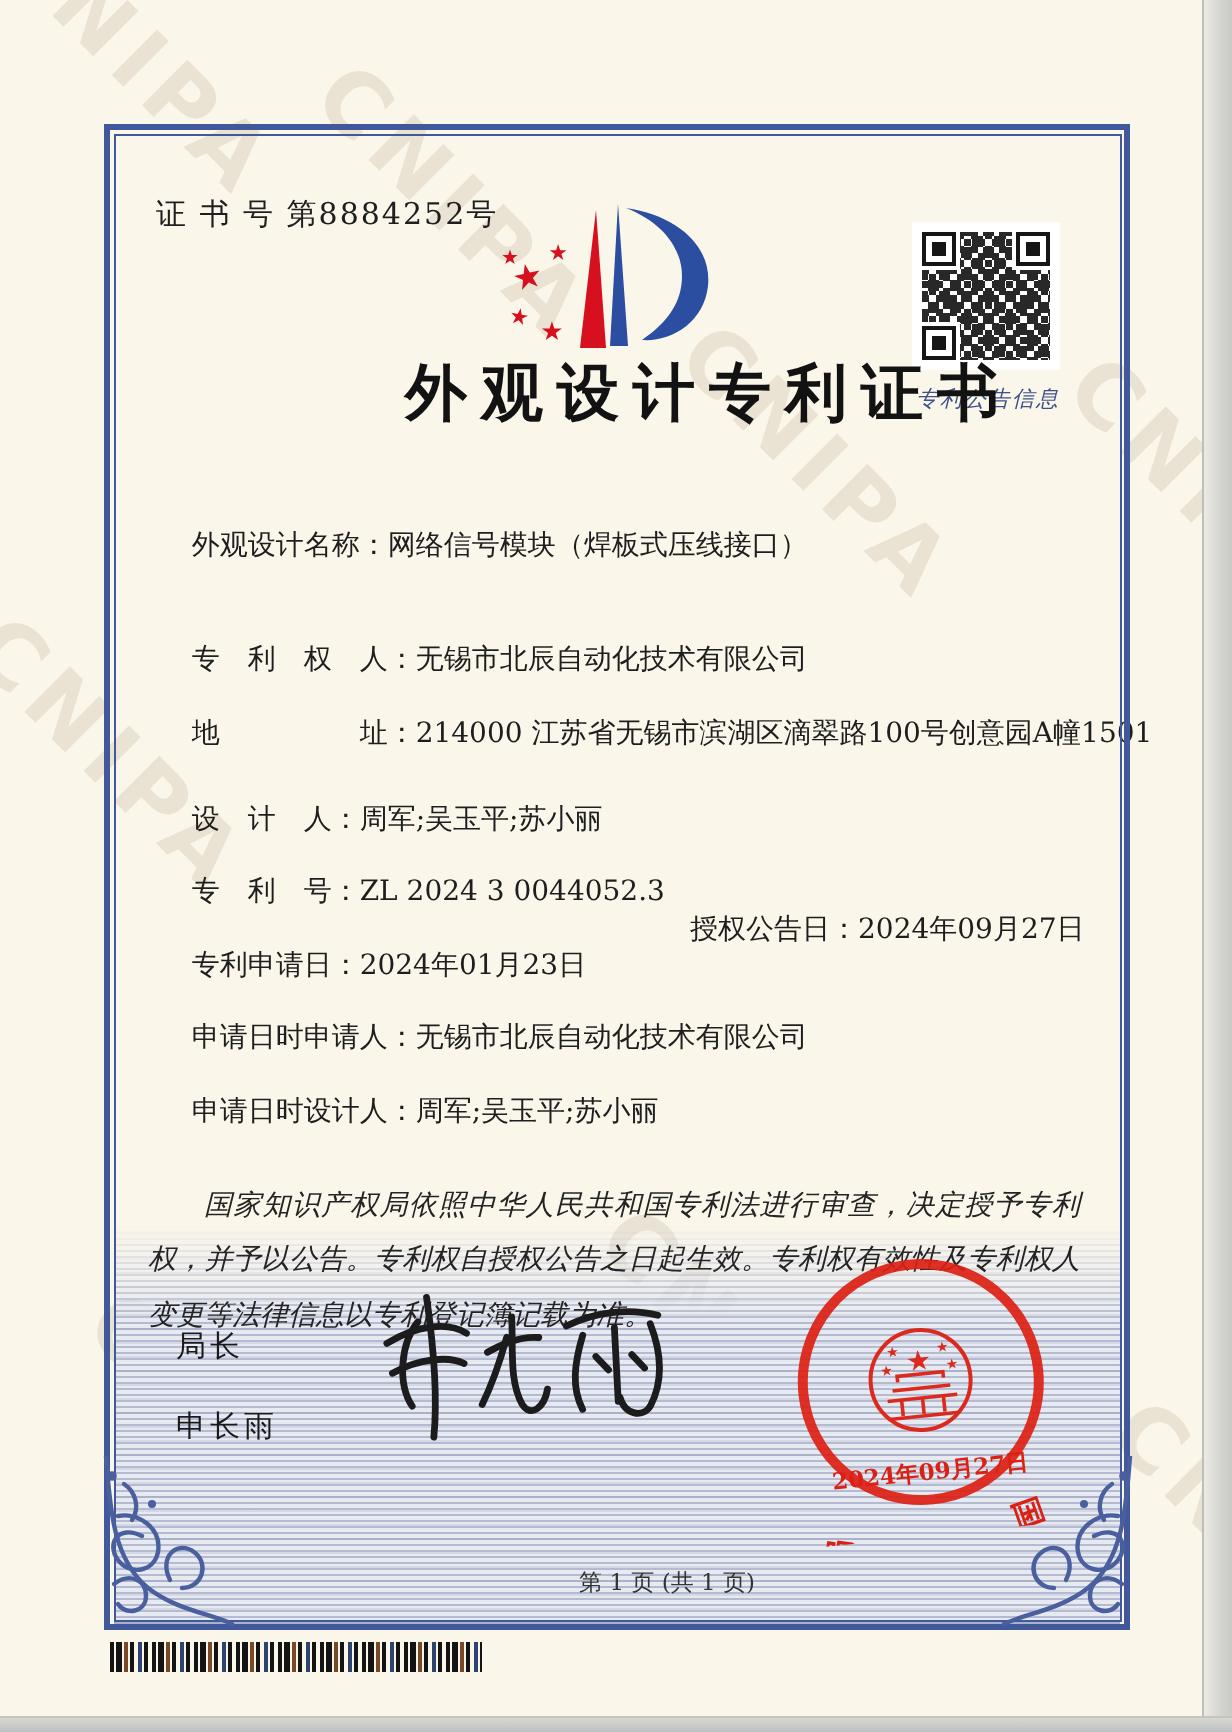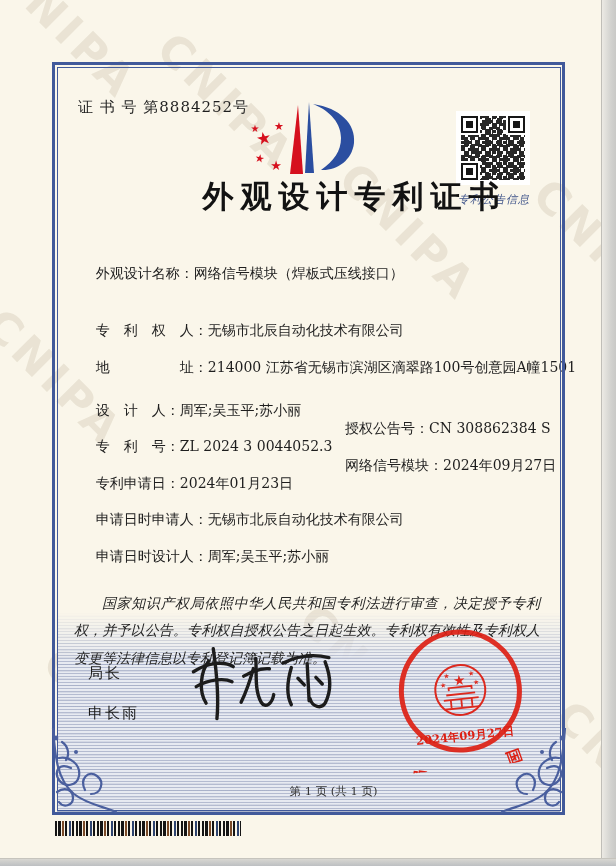--- a/index.html
+++ b/index.html
@@ -146,25 +146,24 @@
     <span class="lab">专　利　权　人</span><span class="colon">：</span><span class="val">无锡市北辰自动化技术有限公司</span>
   </div>
   <div class="row" style="top:340px">
     <span class="lab">地　　　　　址</span><span class="colon">：</span><span class="val">214000 江苏省无锡市滨湖区滴翠路100号创意园A幢1501</span>
   </div>
   <div class="row" style="top:383px">
     <span class="lab">设　计　人</span><span class="colon">：</span><span class="val">周军;吴玉平;苏小丽</span>
   </div>
   <div class="row" style="top:419px">
     <span class="lab">专　利　号</span><span class="colon">：</span><span class="val">ZL 2024 3 0044052.3</span>
-    <span class="cellR"><span class="lab">授权公告号</span><span class="colon">：</span><span class="val">CN 308862384 S</span></span>
   </div>
   <div class="row" style="top:456px">
     <span class="lab">专利申请日</span><span class="colon">：</span><span class="val">2024年01月23日</span>
-    <span class="cellR"><span class="lab">网络信号模块</span><span class="colon">：</span><span class="val">2024年09月27日</span></span>
+    <span class="cellR"><span class="lab">授权公告日</span><span class="colon">：</span><span class="val">2024年09月27日</span></span>
   </div>
   <div class="row" style="top:492px">
     <span class="lab">申请日时申请人</span><span class="colon">：</span><span class="val">无锡市北辰自动化技术有限公司</span>
   </div>
   <div class="row" style="top:529px">
     <span class="lab">申请日时设计人</span><span class="colon">：</span><span class="val">周军;吴玉平;苏小丽</span>
   </div>
 
   <p class="legal">国家知识产权局依照中华人民共和国专利法进行审查，决定授予专利权，并予以公告。专利权自授权公告之日起生效。专利权有效性及专利权人变更等法律信息以专利登记簿记载为准。</p>
 

